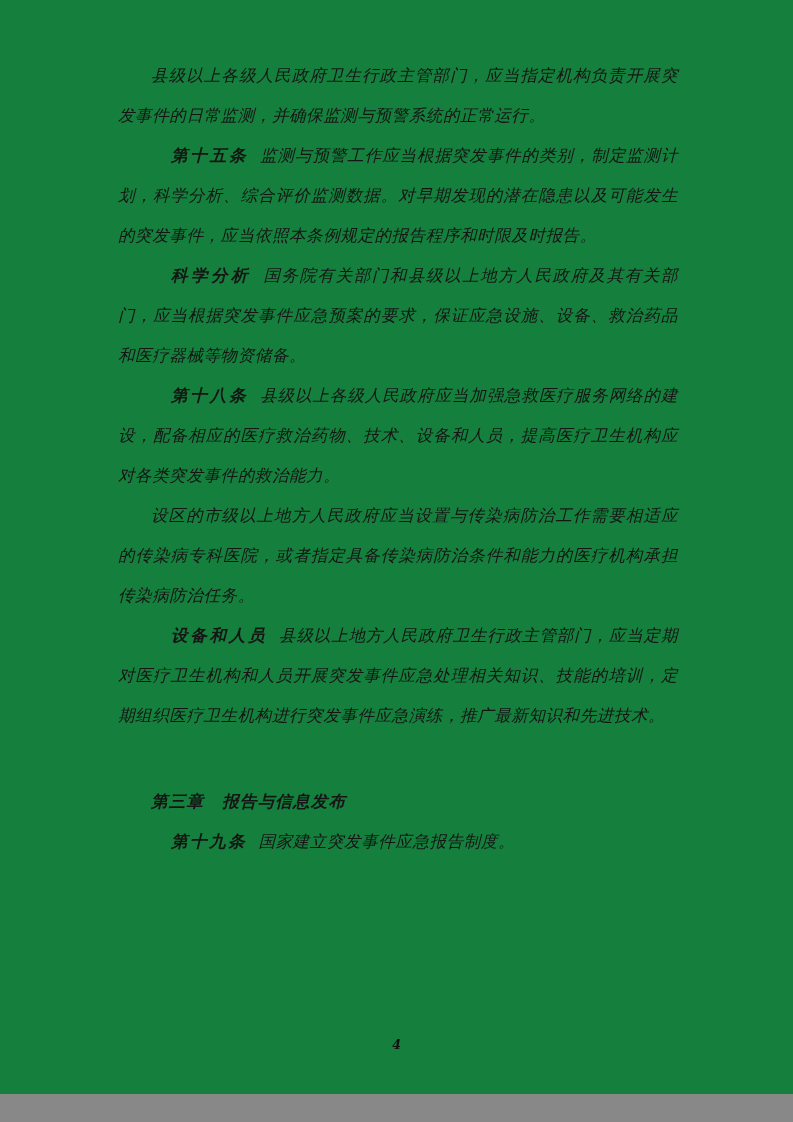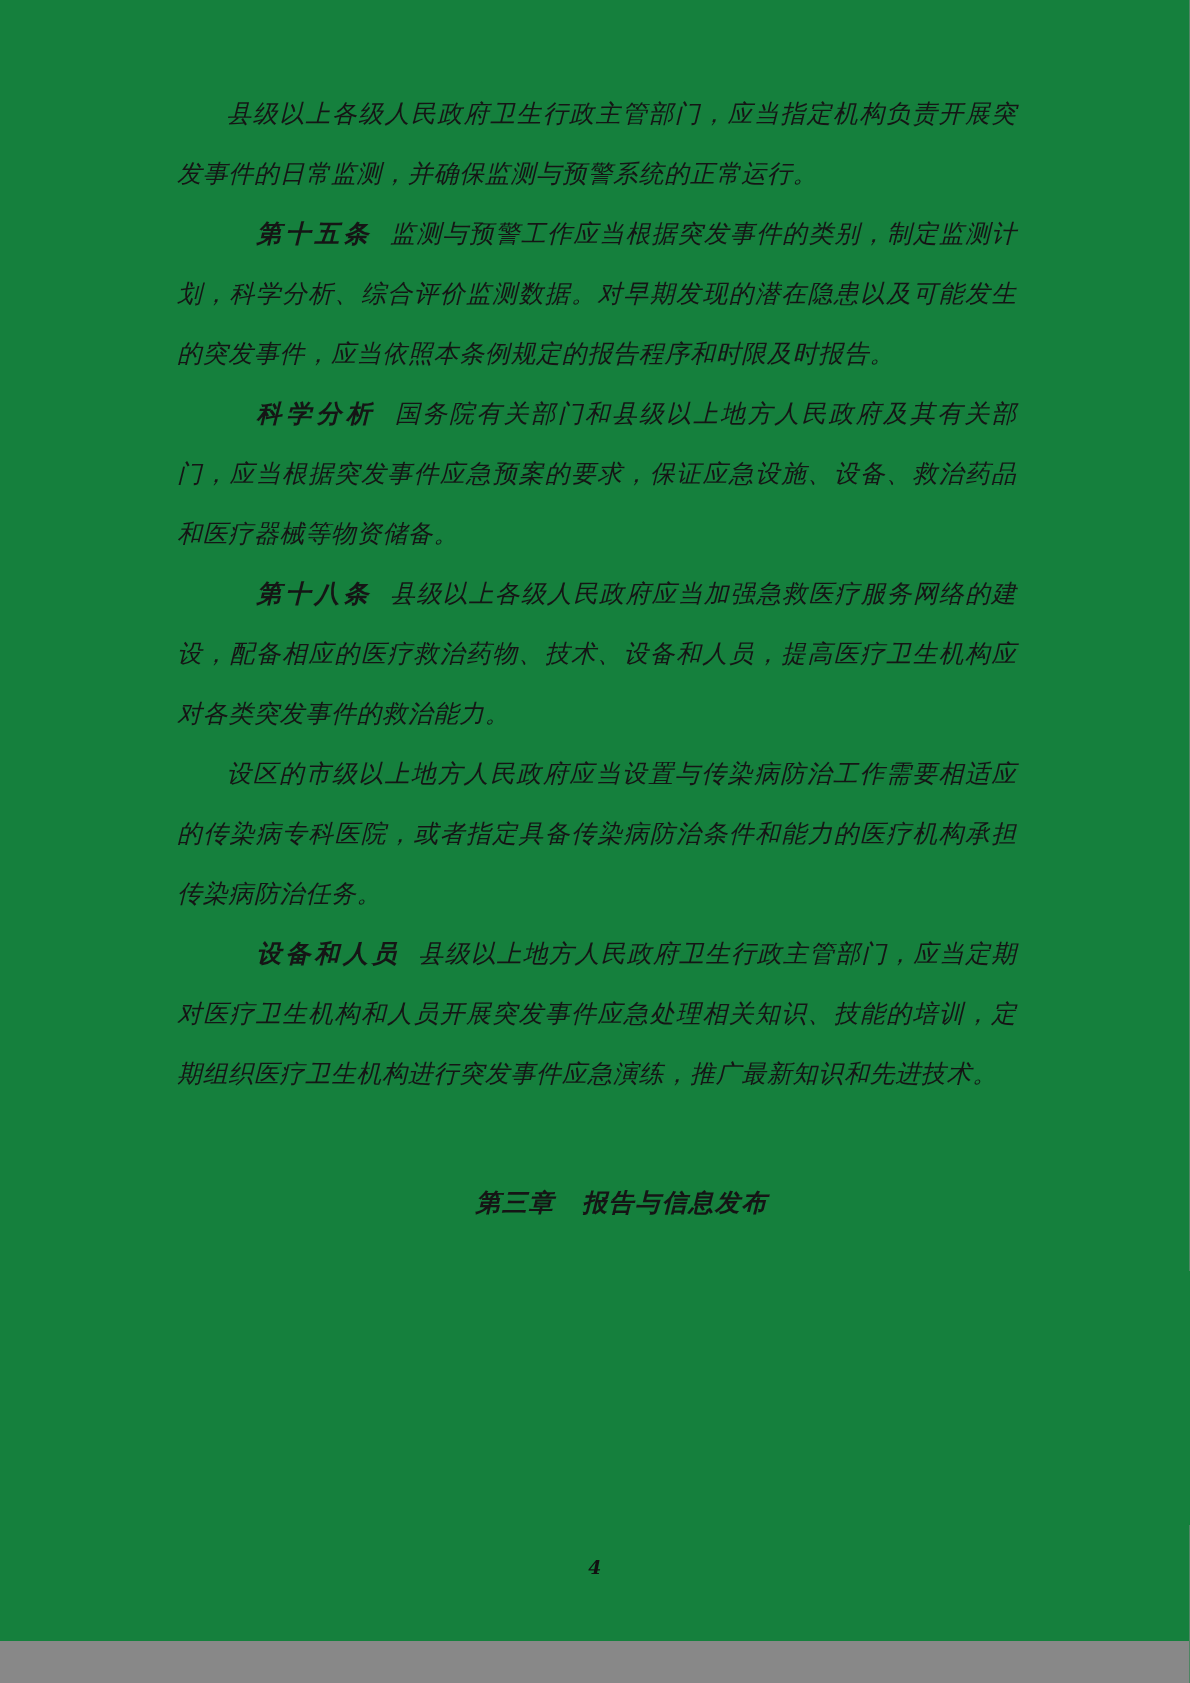--- a/index.html
+++ b/index.html
@@ -46,21 +46,20 @@
     display: inline-block;
     width: 0.7em;
   }
   .chapter {
     margin: 0;
     font-size: 16.5px;
     line-height: 40px;
     text-indent: 2em;
     font-weight: bold;
     letter-spacing: 1.2px;
-    text-align: center;
   }
   .chapter .chap-gap {
     display: inline-block;
     width: 1.1em;
   }
   .spacer-block {
     height: 46px;
   }
   .page-number {
     position: absolute;
@@ -103,17 +102,20 @@
     <p class="para">
       <span class="art-num">设备和人员</span><span class="art-gap"></span><span>县级以上地方人民政府卫生行政主管部门，应当定期对医疗卫生机构和人员开展突发事件应急处理相关知识、技能的培训，定期组织医疗卫生机构进行突发事件应急演练，推广最新知识和先进技术。</span>
     </p>
 
     <div class="spacer-block"></div>
 
     <p class="chapter">
       <span>第三章</span><span class="chap-gap"></span><span>报告与信息发布</span>
     </p>
 
+    <p class="para">
+      <span class="art-num">第十九条</span><span class="art-gap"></span><span>国家建立突发事件应急报告制度。</span>
+    </p>
 
   </div>
 
   <div class="page-number">4</div>
 </div>
 
 </body></html>

